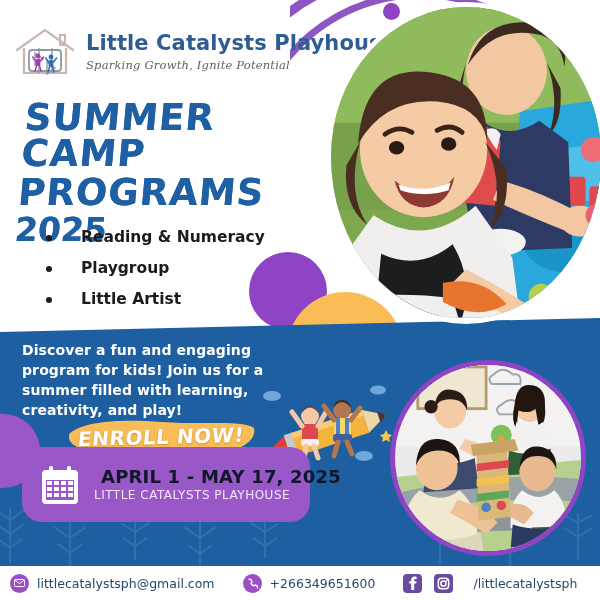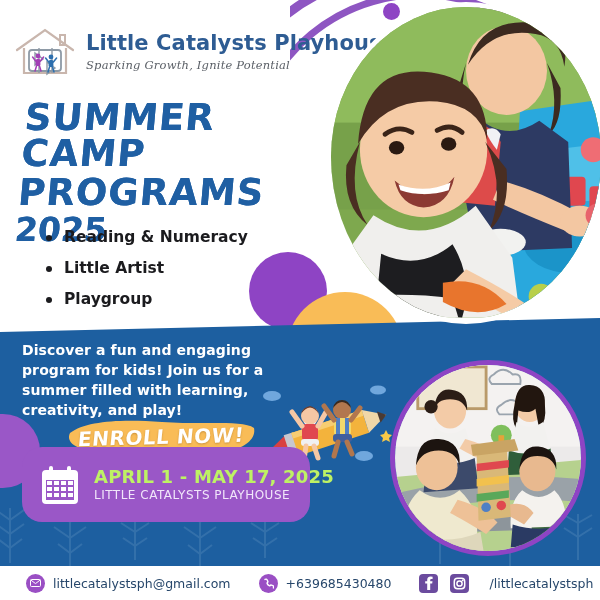--- a/index.html
+++ b/index.html
@@ -57,21 +57,21 @@
     transform:skewX(-5deg);
     text-shadow:0 0 0 #1f5fa3;
   }
   .headline .l1{ display:block; }
   .headline .l2{ display:block; margin-top:4px; }
   .headline .yr{ font-size:33px; letter-spacing:0px; }
 
   
   .bullets{ position:absolute; left:46px; top:228px; }
   .bullets li{
-    list-style:none; position:relative; padding-left:18px;
+    list-style:none; position:relative; padding-left:35px;
     font-family:"DejaVu Sans", sans-serif;
     font-size:15.5px; font-weight:bold; color:#1b1b1e;
     margin-bottom:13px; white-space:nowrap;
   }
   .bullets li:before{
     content:""; position:absolute; left:0; top:7px;
     width:6px; height:6px; border-radius:50%; background:#1b1b1e;
   }
 
   
@@ -95,22 +95,23 @@
 
   
   .date-pill{
     position:absolute; left:22px; top:447px; width:288px; height:75px;
     background:#9a57c7; border-radius:20px;
     display:flex; align-items:center; padding-left:18px; gap:14px;
   }
   .cal-icon{ width:40px; height:42px; flex:none; }
   .date-main{
     font-family:"DejaVu Sans", sans-serif; font-weight:bold;
-    font-size:18px; color:#bef264; letter-spacing:.2px; line-height:1.1;
+    font-size:18px; color:#0f172a; letter-spacing:.2px; line-height:1.1;
     white-space:nowrap;
+    margin-left:7px;
   }
   .date-sub{
     font-family:"DejaVu Sans", sans-serif; font-size:12px; color:#f1e6fa;
     letter-spacing:.5px; margin-top:2px; white-space:nowrap;
   }
 
   
   .photo-top{
     position:absolute; left:326px; top:2px; width:280px; height:322px;
     border-radius:50% 50% 50% 50% / 48% 48% 52% 52%;
@@ -122,21 +123,21 @@
   }
   .photo-inner{ position:absolute; inset:0; }
 
   
   .rocket{ position:absolute; left:254px; top:372px; width:146px; height:104px; }
 
   
   .footer{
     position:absolute; left:0; top:566px; width:600px; height:34px;
     background:#ffffff; display:flex; align-items:center; gap:0px;
-    padding-left:26px;
+    padding-left:10px;
   }
   .f-item{ display:flex; align-items:center; gap:8px; }
   .f-item + .f-item{ margin-left:28px; }
   .f-txt{
     font-family:"DejaVu Sans", sans-serif; font-size:12.5px; color:#27476b;
     white-space:nowrap;
   }
   .ico-circle{
     width:19px; height:19px; border-radius:50%; background:#9a4fc4;
     display:flex; align-items:center; justify-content:center; flex:none;
@@ -211,22 +212,22 @@
   </div>
 
   <div class="headline">
     <span class="l1">SUMMER CAMP</span>
     <span class="l2"><span>PROGRAMS</span>
       <span class="yr">2025</span></span>
   </div>
 
   <ul class="bullets">
     <li>Reading &amp; Numeracy</li>
+    <li>Playgroup</li>
     <li>Little Artist</li>
-    <li>Playgroup</li>
   </ul>
 
   <div class="desc">Discover a fun and engaging program for kids! Join us for a summer filled with learning, creativity, and play!</div>
 
   <div class="enroll-wrap">
     <svg class="enroll-brush" viewBox="0 0 190 40" preserveAspectRatio="none">
       <path d="M4 16 C20 4, 54 2, 96 5 C138 8, 176 3, 188 11 C190 20, 182 31, 160 34 C120 40, 60 39, 24 34 C8 31, 0 24, 4 16 Z" fill="#f9bc57"></path>
     </svg>
     <div class="enroll-label">ENROLL NOW!</div>
   </div>
@@ -412,21 +413,21 @@
       </span>
       <span class="f-txt">littlecatalystsph@gmail.com</span>
     </div>
 
     <div class="f-item">
       <span class="ico-circle">
         <svg width="11" height="11" viewBox="0 0 11 11">
           <path d="M2 1.4 q1.6 -0.8 2.2 0.6 l0.6 1.4 q0.3 0.7 -0.4 1.2 q-0.5 0.4 -0.2 1 q0.7 1.4 2 2.1 q0.6 0.3 1 -0.2 q0.5 -0.7 1.2 -0.4 l1.4 0.6 q1.4 0.6 0.6 2.2" fill="none" stroke="#ffffff" stroke-width="1.4" stroke-linecap="round"></path>
         </svg>
       </span>
-      <span class="f-txt">+639685430480</span>
+      <span class="f-txt">+266349651600</span>
     </div>
 
     <div class="f-item">
       <span class="ico-sq">
         <svg width="9" height="14" viewBox="0 0 9 14">
           <path d="M6.2 14 L6.2 7.6 L8.2 7.6 L8.5 5.2 L6.2 5.2 L6.2 3.9 Q6.2 3 7.3 3 L8.6 3 L8.6 0.7 Q7.6 0.5 6.6 0.5 Q4.9 0.5 4 1.4 Q3.2 2.2 3.2 3.7 L3.2 5.2 L1.2 5.2 L1.2 7.6 L3.2 7.6 L3.2 14 Z" fill="#ffffff"></path>
         </svg>
       </span>
       <span class="ico-sq">
         <svg width="13" height="13" viewBox="0 0 13 13">

